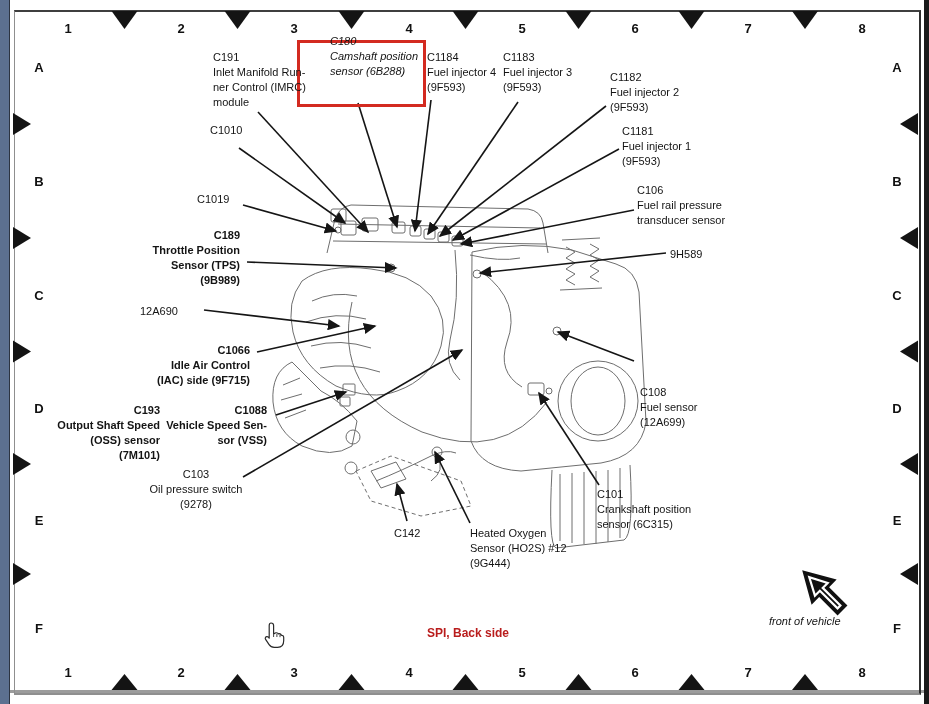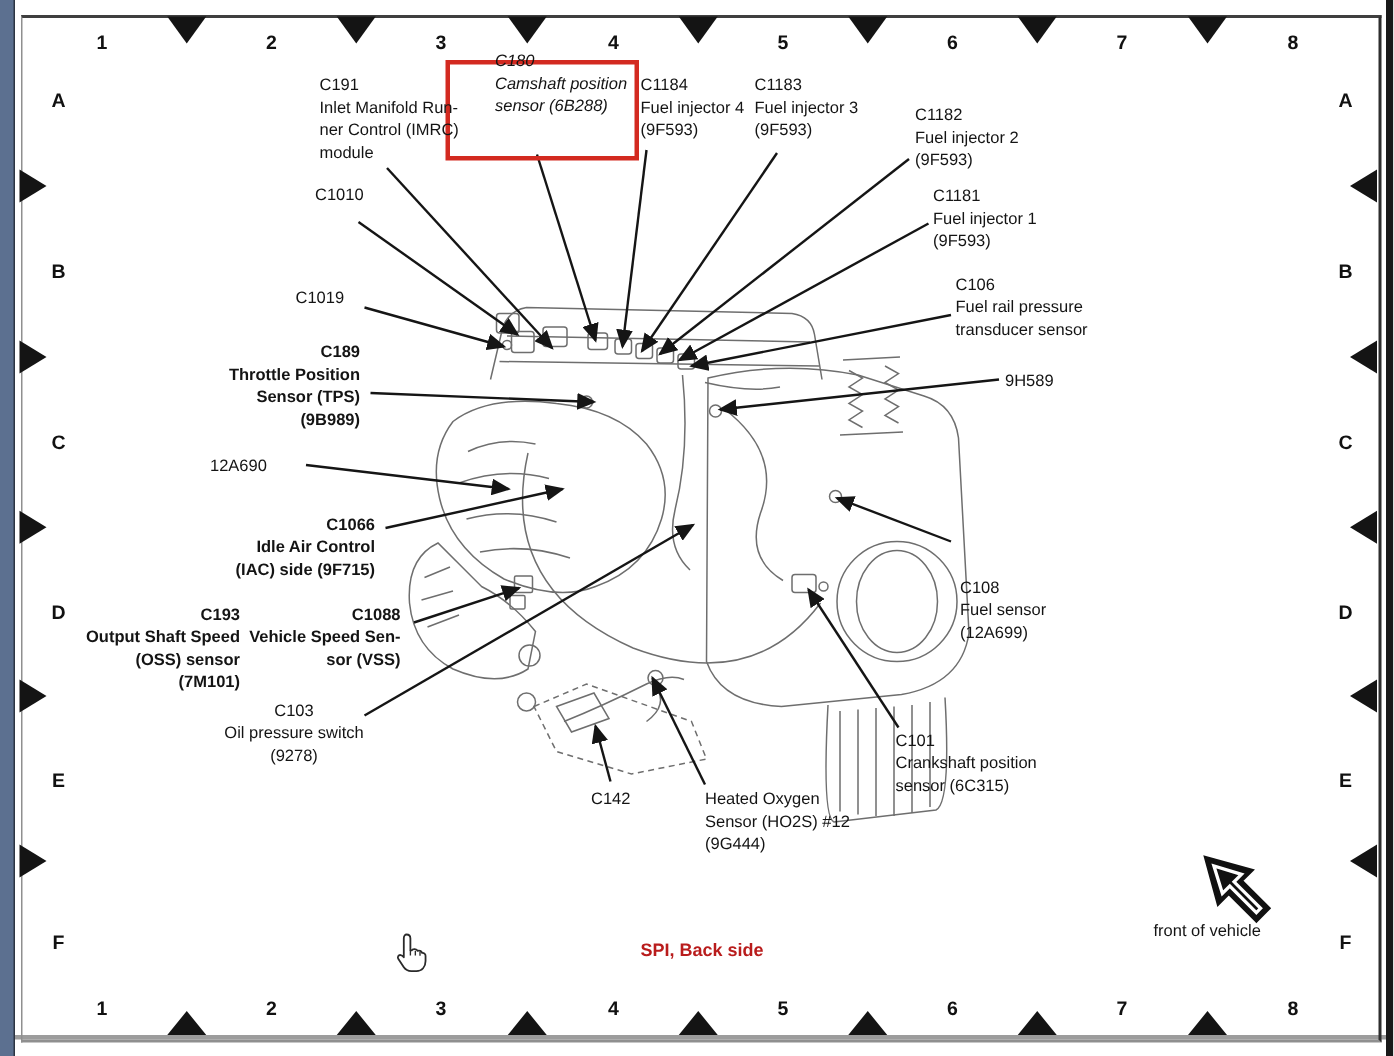--- a/index.html
+++ b/index.html
@@ -13,21 +13,21 @@
          border-top:2px solid #3f3f3f;border-left:1px solid #8f8f8f;
          border-right:2px solid #2e2e2e;border-bottom:2px solid #8f8f8f;}
   svg.layer{position:absolute;left:0;top:0;}
   .gridnum,.gridletter{position:absolute;transform:translate(-50%,-50%);
          font-size:13px;font-weight:bold;color:#111;}
   .callout{position:absolute;font-size:11px;line-height:15px;color:#141414;white-space:nowrap;}
   .callout.right{text-align:right;font-weight:bold;}
   .callout.center{text-align:center;transform:translateX(-50%);}
   #highlight-box{position:absolute;border:3px solid #d32a20;background:transparent;}
   #caption{position:absolute;left:427px;top:626px;font-size:12px;font-weight:bold;color:#b91c1c;}
-  #front-label{position:absolute;left:769px;top:615px;font-size:11px;color:#141414;}
+  #front-label{position:absolute;left:769px;top:615px;font-size:11px;color:#141414;font-style:italic;}
 </style>
 </head>
 <body>
 
 <div id="stage">
 
   <div id="edge-left" class="edge"></div>
   <div id="edge-right" class="edge"></div>
   <div id="baseline"></div>
   <div id="frame"></div>

